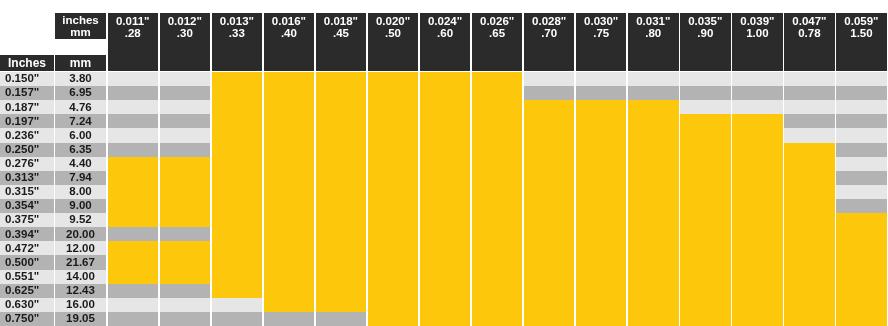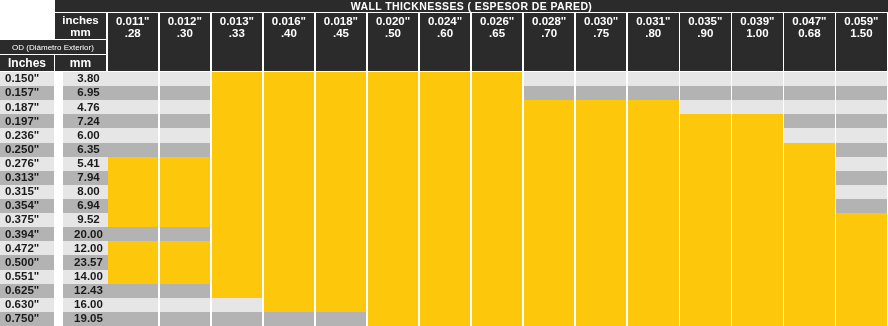--- a/index.html
+++ b/index.html
@@ -94,46 +94,44 @@
     position: absolute;
     top: 0; height: 14.11px;
     font-size: 11.5px;
     font-weight: bold;
     color: #1a1a1a;
     display: flex;
     align-items: center;
     line-height: 1;
   }
   .row .lab-in { left: 0px; width: 54px; justify-content: flex-start; padding-left: 5px; }
-  .row .lab-mm { left: 63px; width: 51px; justify-content: center; }
+  .row .lab-mm { left: 55px; width: 51px; justify-content: center; }
   .row.odd  .lab-in, .row.odd  .lab-mm { background: #e6e6e6; }
   .row.even .lab-in, .row.even .lab-mm { background: #b3b3b3; }
 
   .cell {
     position: absolute;
     top: 0; height: 14.11px;
     width: 51px;
   }
   .cell.empty-odd  { background: #e6e6e6; }
   .cell.empty-even { background: #b3b3b3; }
   .cell.fill       { background: #fdc70c; }
 </style>
 </head>
 <body>
 
 <div id="sheet">
 
-  <div class="title-bar">WALL THICKNESSES ( ESPESOR DE PARED)</div>
 
   <div class="hdr hdr-unit">
     <span class="l1">inches</span>
     <span class="l2">mm</span>
   </div>
 
-  <div class="hdr-od">OD (Diámetro Exterior)</div>
   <div class="hdr-od-in">Inches</div>
   <div class="hdr-od-mm">mm</div>
 
   <div id="col-headers">
       <div class="hdr wt-col-hdr" style="left: 107.5px; width: 50.55px;">
         <span class="l1">0.011"</span>
         <span class="l2">.28</span>
       </div>
       <div class="hdr wt-col-hdr" style="left: 159.55px; width: 50.55px;">
         <span class="l1">0.012"</span>
@@ -178,21 +176,21 @@
       <div class="hdr wt-col-hdr" style="left: 680.05px; width: 50.55px;">
         <span class="l1">0.035"</span>
         <span class="l2">.90</span>
       </div>
       <div class="hdr wt-col-hdr" style="left: 732.1px; width: 50.55px;">
         <span class="l1">0.039"</span>
         <span class="l2">1.00</span>
       </div>
       <div class="hdr wt-col-hdr" style="left: 784.15px; width: 50.55px;">
         <span class="l1">0.047"</span>
-        <span class="l2">0.68</span>
+        <span class="l2">0.78</span>
       </div>
       <div class="hdr wt-col-hdr" style="left: 836.2px; width: 50.55px;">
         <span class="l1">0.059"</span>
         <span class="l2">1.50</span>
       </div>
     </div>
 
   <div id="body">
       <div class="row odd" style="top: 0px;">
         <div class="lab-in">0.150"</div>
@@ -303,21 +301,21 @@
         <div class="cell fill" style="left: 523.9px; width: 50.55px;"></div>
         <div class="cell fill" style="left: 575.95px; width: 50.55px;"></div>
         <div class="cell fill" style="left: 628px; width: 50.55px;"></div>
         <div class="cell fill" style="left: 680.05px; width: 50.55px;"></div>
         <div class="cell fill" style="left: 732.1px; width: 50.55px;"></div>
         <div class="cell fill" style="left: 784.15px; width: 50.55px;"></div>
         <div class="cell empty-even" style="left: 836.2px; width: 50.55px;"></div>
       </div>
       <div class="row odd" style="top: 84.66px;">
         <div class="lab-in">0.276"</div>
-        <div class="lab-mm">5.41</div>
+        <div class="lab-mm">4.40</div>
         <div class="cell fill" style="left: 107.5px; width: 50.55px;"></div>
         <div class="cell fill" style="left: 159.55px; width: 50.55px;"></div>
         <div class="cell fill" style="left: 211.6px; width: 50.55px;"></div>
         <div class="cell fill" style="left: 263.65px; width: 50.55px;"></div>
         <div class="cell fill" style="left: 315.7px; width: 50.55px;"></div>
         <div class="cell fill" style="left: 367.75px; width: 50.55px;"></div>
         <div class="cell fill" style="left: 419.8px; width: 50.55px;"></div>
         <div class="cell fill" style="left: 471.85px; width: 50.55px;"></div>
         <div class="cell fill" style="left: 523.9px; width: 50.55px;"></div>
         <div class="cell fill" style="left: 575.95px; width: 50.55px;"></div>
@@ -360,21 +358,21 @@
         <div class="cell fill" style="left: 523.9px; width: 50.55px;"></div>
         <div class="cell fill" style="left: 575.95px; width: 50.55px;"></div>
         <div class="cell fill" style="left: 628px; width: 50.55px;"></div>
         <div class="cell fill" style="left: 680.05px; width: 50.55px;"></div>
         <div class="cell fill" style="left: 732.1px; width: 50.55px;"></div>
         <div class="cell fill" style="left: 784.15px; width: 50.55px;"></div>
         <div class="cell empty-odd" style="left: 836.2px; width: 50.55px;"></div>
       </div>
       <div class="row even" style="top: 126.99px;">
         <div class="lab-in">0.354"</div>
-        <div class="lab-mm">6.94</div>
+        <div class="lab-mm">9.00</div>
         <div class="cell fill" style="left: 107.5px; width: 50.55px;"></div>
         <div class="cell fill" style="left: 159.55px; width: 50.55px;"></div>
         <div class="cell fill" style="left: 211.6px; width: 50.55px;"></div>
         <div class="cell fill" style="left: 263.65px; width: 50.55px;"></div>
         <div class="cell fill" style="left: 315.7px; width: 50.55px;"></div>
         <div class="cell fill" style="left: 367.75px; width: 50.55px;"></div>
         <div class="cell fill" style="left: 419.8px; width: 50.55px;"></div>
         <div class="cell fill" style="left: 471.85px; width: 50.55px;"></div>
         <div class="cell fill" style="left: 523.9px; width: 50.55px;"></div>
         <div class="cell fill" style="left: 575.95px; width: 50.55px;"></div>
@@ -436,21 +434,21 @@
         <div class="cell fill" style="left: 523.9px; width: 50.55px;"></div>
         <div class="cell fill" style="left: 575.95px; width: 50.55px;"></div>
         <div class="cell fill" style="left: 628px; width: 50.55px;"></div>
         <div class="cell fill" style="left: 680.05px; width: 50.55px;"></div>
         <div class="cell fill" style="left: 732.1px; width: 50.55px;"></div>
         <div class="cell fill" style="left: 784.15px; width: 50.55px;"></div>
         <div class="cell fill" style="left: 836.2px; width: 50.55px;"></div>
       </div>
       <div class="row even" style="top: 183.43px;">
         <div class="lab-in">0.500"</div>
-        <div class="lab-mm">23.57</div>
+        <div class="lab-mm">21.67</div>
         <div class="cell fill" style="left: 107.5px; width: 50.55px;"></div>
         <div class="cell fill" style="left: 159.55px; width: 50.55px;"></div>
         <div class="cell fill" style="left: 211.6px; width: 50.55px;"></div>
         <div class="cell fill" style="left: 263.65px; width: 50.55px;"></div>
         <div class="cell fill" style="left: 315.7px; width: 50.55px;"></div>
         <div class="cell fill" style="left: 367.75px; width: 50.55px;"></div>
         <div class="cell fill" style="left: 419.8px; width: 50.55px;"></div>
         <div class="cell fill" style="left: 471.85px; width: 50.55px;"></div>
         <div class="cell fill" style="left: 523.9px; width: 50.55px;"></div>
         <div class="cell fill" style="left: 575.95px; width: 50.55px;"></div>

